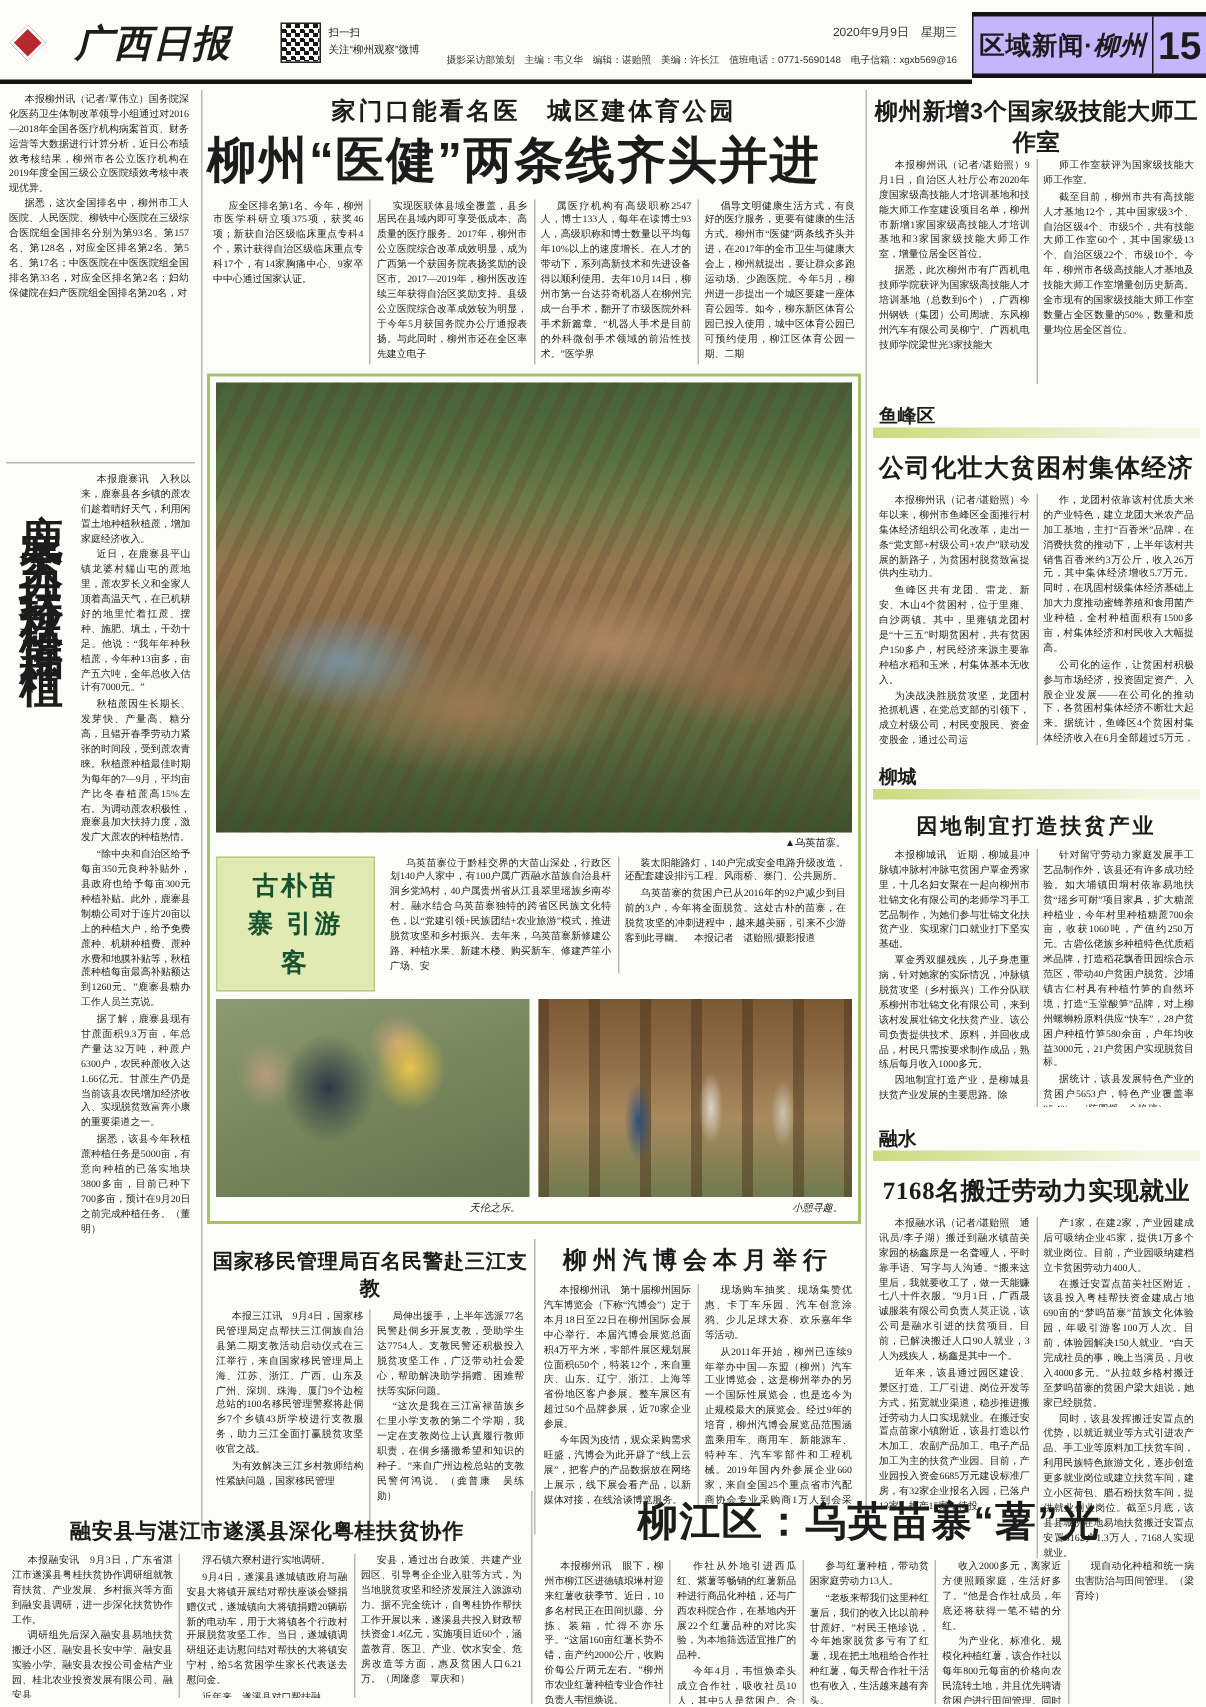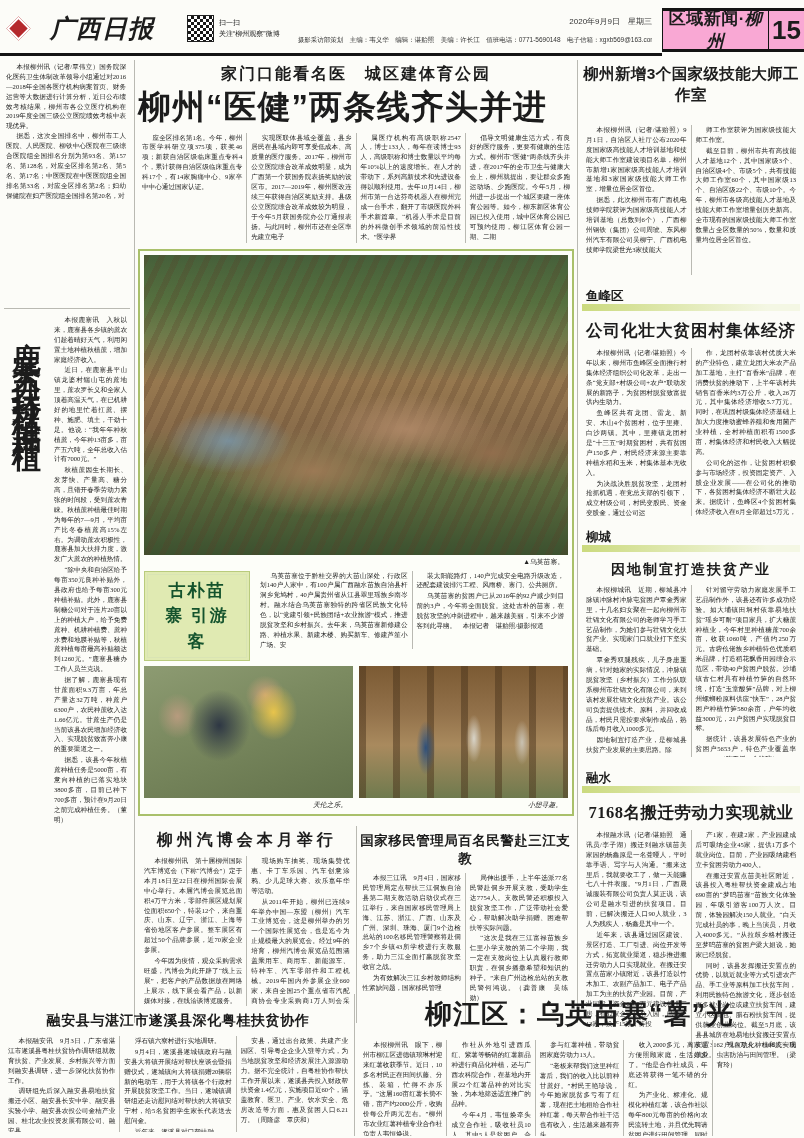--- a/index.html
+++ b/index.html
@@ -21,21 +21,21 @@
   .masthead{position:absolute;left:0;top:0;width:804px;height:56px;display:flex;align-items:stretch;}
   .mast-left{display:flex;align-items:center;gap:23px;padding:10px 0 6px 10px;border-bottom:3px solid #141414;}
   .logo-diamond{width:17px;height:17px;background:var(--red);transform:rotate(45deg);box-shadow:inset 0 0 0 2px #fff,inset 0 0 0 4px var(--red);flex:0 0 auto;}
   .paper-name{font-size:25px;font-weight:bold;font-style:italic;letter-spacing:1px;white-space:nowrap;font-family:"Liberation Serif",serif;}
   .qr-wrap{display:flex;align-items:center;gap:5px;margin-left:10px;}
   .qr{width:27px;height:27px;border:1px solid #222;background:repeating-conic-gradient(#181818 0% 25%, #ffffff 0% 50%) 0 0/6px 6px;}
   .qr-lines{font-size:7px;line-height:1.5;font-family:"Liberation Sans",sans-serif;color:#222;}
   .mast-mid{flex:1;position:relative;border-bottom:3px solid #141414;}
   .mast-date{position:absolute;right:10px;top:16px;font-size:8px;color:#333;font-family:"Liberation Sans",sans-serif;}
   .mast-credits{position:absolute;left:18px;right:10px;bottom:8px;font-size:6.5px;color:#333;white-space:nowrap;overflow:hidden;font-family:"Liberation Sans",sans-serif;}
-  .section-box{width:142px;display:flex;align-items:center;border-top:3px solid #141414;border-bottom:3px solid #141414;border-left:1px solid #141414;margin-top:8px;height:44px;background:#f9a8d4;}
+  .section-box{width:156px;display:flex;align-items:center;border-top:3px solid #141414;border-bottom:3px solid #141414;border-left:1px solid #141414;margin-top:8px;height:44px;background:#c4b5fd;}
   .section-title{flex:1;text-align:center;font-weight:bold;font-size:17px;font-family:"Liberation Sans",sans-serif;letter-spacing:0.5px;}
   .section-title em{font-style:italic;font-family:"Liberation Serif",serif;}
   .page-num{width:36px;text-align:center;font-size:26px;font-weight:bold;border-left:1px solid #141414;align-self:stretch;display:flex;align-items:center;justify-content:center;font-family:"Liberation Sans",sans-serif;}
   
   .cols{display:flex;align-items:stretch;}
   .tcol{flex:1;font-size:6.6px;line-height:1.5;text-align:justify;overflow:hidden;padding:0 4px;}
   .tcol + .tcol{border-left:1px solid var(--rule);}
   .tcol p{text-indent:1.6em;margin:0 0 1px 0;}
   
   .left-rail{position:absolute;left:4px;top:60px;width:126px;}
@@ -99,21 +99,21 @@
   
   .center-bottom{display:flex;margin-top:10px;align-items:stretch;}
   .cb-article{flex:1;padding:0 2px;}
   .cb-article + .cb-article{border-left:1px solid var(--rule);}
   .h-autoshow{text-align:center;font-size:16px;font-weight:bold;letter-spacing:4px;margin:4px 0 5px 0;font-family:"Liberation Serif",serif;}
   .h-immigration{text-align:center;font-size:13.5px;font-weight:bold;letter-spacing:0.5px;margin:6px 0 5px 0;font-family:"Liberation Serif",serif;}
   .cb-cols{height:150px;}
   
   .right-rail{position:absolute;left:582px;top:60px;width:218px;}
   .rr-article{padding:2px 0 4px 0;}
-  .h-skills{text-align:center;font-size:15.5px;font-weight:bold;letter-spacing:0.4px;margin:2px 0 19px 0;font-family:"Liberation Sans",sans-serif;}
+  .h-skills{text-align:center;font-size:15.5px;font-weight:bold;letter-spacing:0.4px;margin:2px 0 0 0;font-family:"Liberation Sans",sans-serif;}
   .rr-cols{overflow:hidden;}
   .section-tag{position:relative;font-size:12.5px;font-weight:bold;padding:3px 0 6px 4px;margin:6px 0 2px 0;font-family:"Liberation Sans",sans-serif;}
   .section-tag::after{content:"";position:absolute;left:0;right:0;bottom:0;height:7px;background:linear-gradient(90deg,var(--green-bar),#f4f7e4 85%);}
   .rr-headline{text-align:center;font-weight:bold;margin:5px 0 6px 0;font-family:"Liberation Serif",serif;}
   .h-yufeng{font-size:16.5px;letter-spacing:1px;}
   .h-liucheng{font-size:14px;letter-spacing:2px;}
   .h-rongshui{font-size:16.5px;letter-spacing:0.5px;}
   
   .bottom-left{position:absolute;left:4px;top:1012px;width:348px;}
   .h-rongan{text-align:center;font-size:14px;font-weight:bold;letter-spacing:0.6px;margin-bottom:6px;font-family:"Liberation Serif",serif;}
@@ -209,42 +209,42 @@
         </div>
         <div class="photo-cell">
           <div class="small-photo photo-b"></div>
           <div class="small-caption">小憩寻趣。</div>
         </div>
       </div>
     </div>
 
     <div class="center-bottom">
       <div class="cb-article">
+        <div class="h-immigration">国家移民管理局百名民警赴三江支教</div>
+        <div class="cols cb-cols">
+          <div class="tcol">
+              <p>本报三江讯　9月4日，国家移民管理局定点帮扶三江侗族自治县第二期支教活动启动仪式在三江举行，来自国家移民管理局上海、江苏、浙江、广西、山东及广州、深圳、珠海、厦门9个边检总站的100名移民管理警察将赴侗乡7个乡镇43所学校进行支教服务，助力三江全面打赢脱贫攻坚收官之战。</p>
+              <p>为有效解决三江乡村教师结构性紧缺问题，国家移民管理</p>
+            </div>
+          <div class="tcol">
+              <p>局伸出援手，上半年选派77名民警赴侗乡开展支教，受助学生达7754人。支教民警还积极投入脱贫攻坚工作，广泛带动社会爱心，帮助解决助学捐赠、困难帮扶等实际问题。</p>
+              <p>“这次是我在三江富禄苗族乡仁里小学支教的第二个学期，我一定在支教岗位上认真履行教师职责，在侗乡播撒希望和知识的种子。”来自广州边检总站的支教民警何鸿说。（龚普康　吴练勋）</p>
+            </div>
+        </div>
+      </div>
+      <div class="cb-article">
         <div class="h-autoshow">柳州汽博会本月举行</div>
         <div class="cols cb-cols">
           <div class="tcol">
               <p>本报柳州讯　第十届柳州国际汽车博览会（下称“汽博会”）定于本月18日至22日在柳州国际会展中心举行。本届汽博会展览总面积4万平方米，零部件展区规划展位面积650个，特装12个，来自重庆、山东、辽宁、浙江、上海等省份地区客户参展。整车展区有超过50个品牌参展，近70家企业参展。</p>
               <p>今年因为疫情，观众采购需求旺盛，汽博会为此开辟了“线上云展”，把客户的产品数据放在网络上展示，线下展会看产品，以新媒体对接，在线洽谈博览服务。</p>
             </div>
           <div class="tcol">
               <p>现场购车抽奖、现场集赞优惠、卡丁车乐园、汽车创意涂鸦、少儿足球大赛、欢乐嘉年华等活动。</p>
               <p>从2011年开始，柳州已连续9年举办中国—东盟（柳州）汽车工业博览会，这是柳州举办的另一个国际性展览会，也是迄今为止规模最大的展览会。经过9年的培育，柳州汽博会展览品范围涵盖乘用车、商用车、新能源车、特种车、汽车零部件和工程机械。2019年国内外参展企业660家，来自全国25个重点省市汽配商协会专业采购商1万人到会采购。</p>
-            </div>
-        </div>
-      </div>
-      <div class="cb-article">
-        <div class="h-immigration">国家移民管理局百名民警赴三江支教</div>
-        <div class="cols cb-cols">
-          <div class="tcol">
-              <p>本报三江讯　9月4日，国家移民管理局定点帮扶三江侗族自治县第二期支教活动启动仪式在三江举行，来自国家移民管理局上海、江苏、浙江、广西、山东及广州、深圳、珠海、厦门9个边检总站的100名移民管理警察将赴侗乡7个乡镇43所学校进行支教服务，助力三江全面打赢脱贫攻坚收官之战。</p>
-              <p>为有效解决三江乡村教师结构性紧缺问题，国家移民管理</p>
-            </div>
-          <div class="tcol">
-              <p>局伸出援手，上半年选派77名民警赴侗乡开展支教，受助学生达7754人。支教民警还积极投入脱贫攻坚工作，广泛带动社会爱心，帮助解决助学捐赠、困难帮扶等实际问题。</p>
-              <p>“这次是我在三江富禄苗族乡仁里小学支教的第二个学期，我一定在支教岗位上认真履行教师职责，在侗乡播撒希望和知识的种子。”来自广州边检总站的支教民警何鸿说。（龚普康　吴练勋）</p>
             </div>
         </div>
       </div>
     </div>
   </div>
 
   <div class="right-rail">
     <div class="rr-article">
       <div class="h-skills">柳州新增3个国家级技能大师工作室</div>
       <div class="cols rr-cols" style="height:150px">

